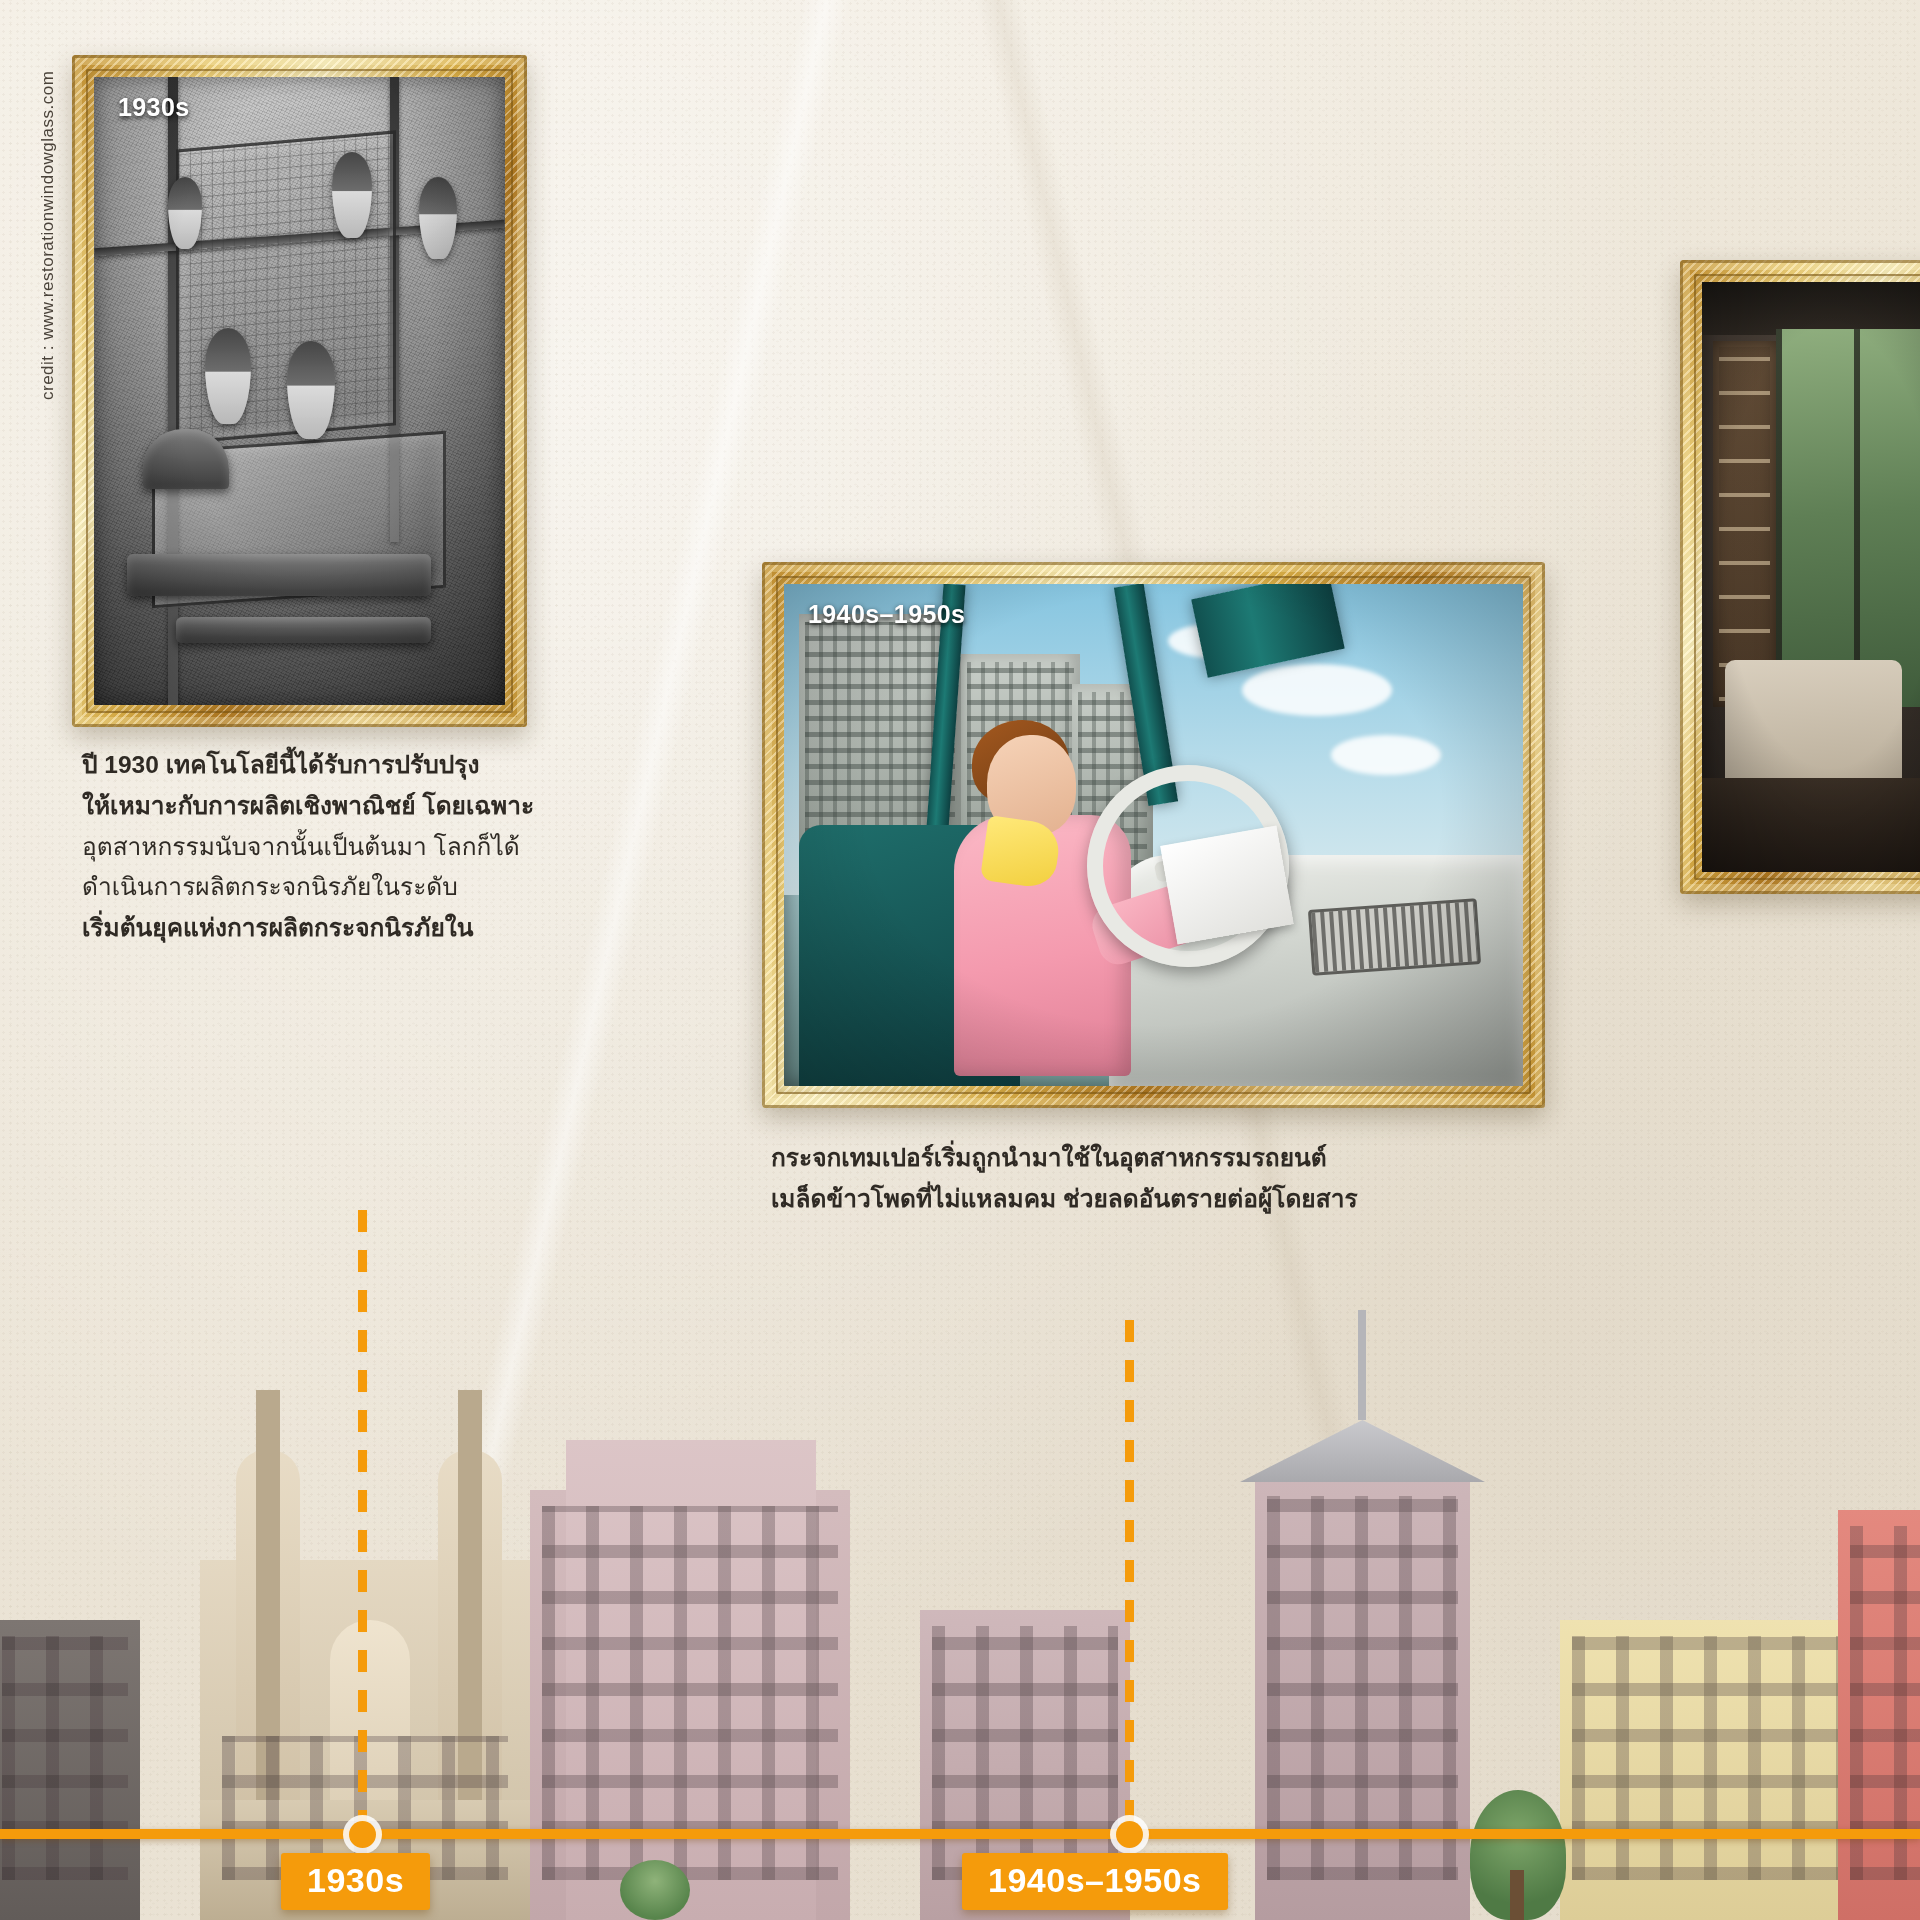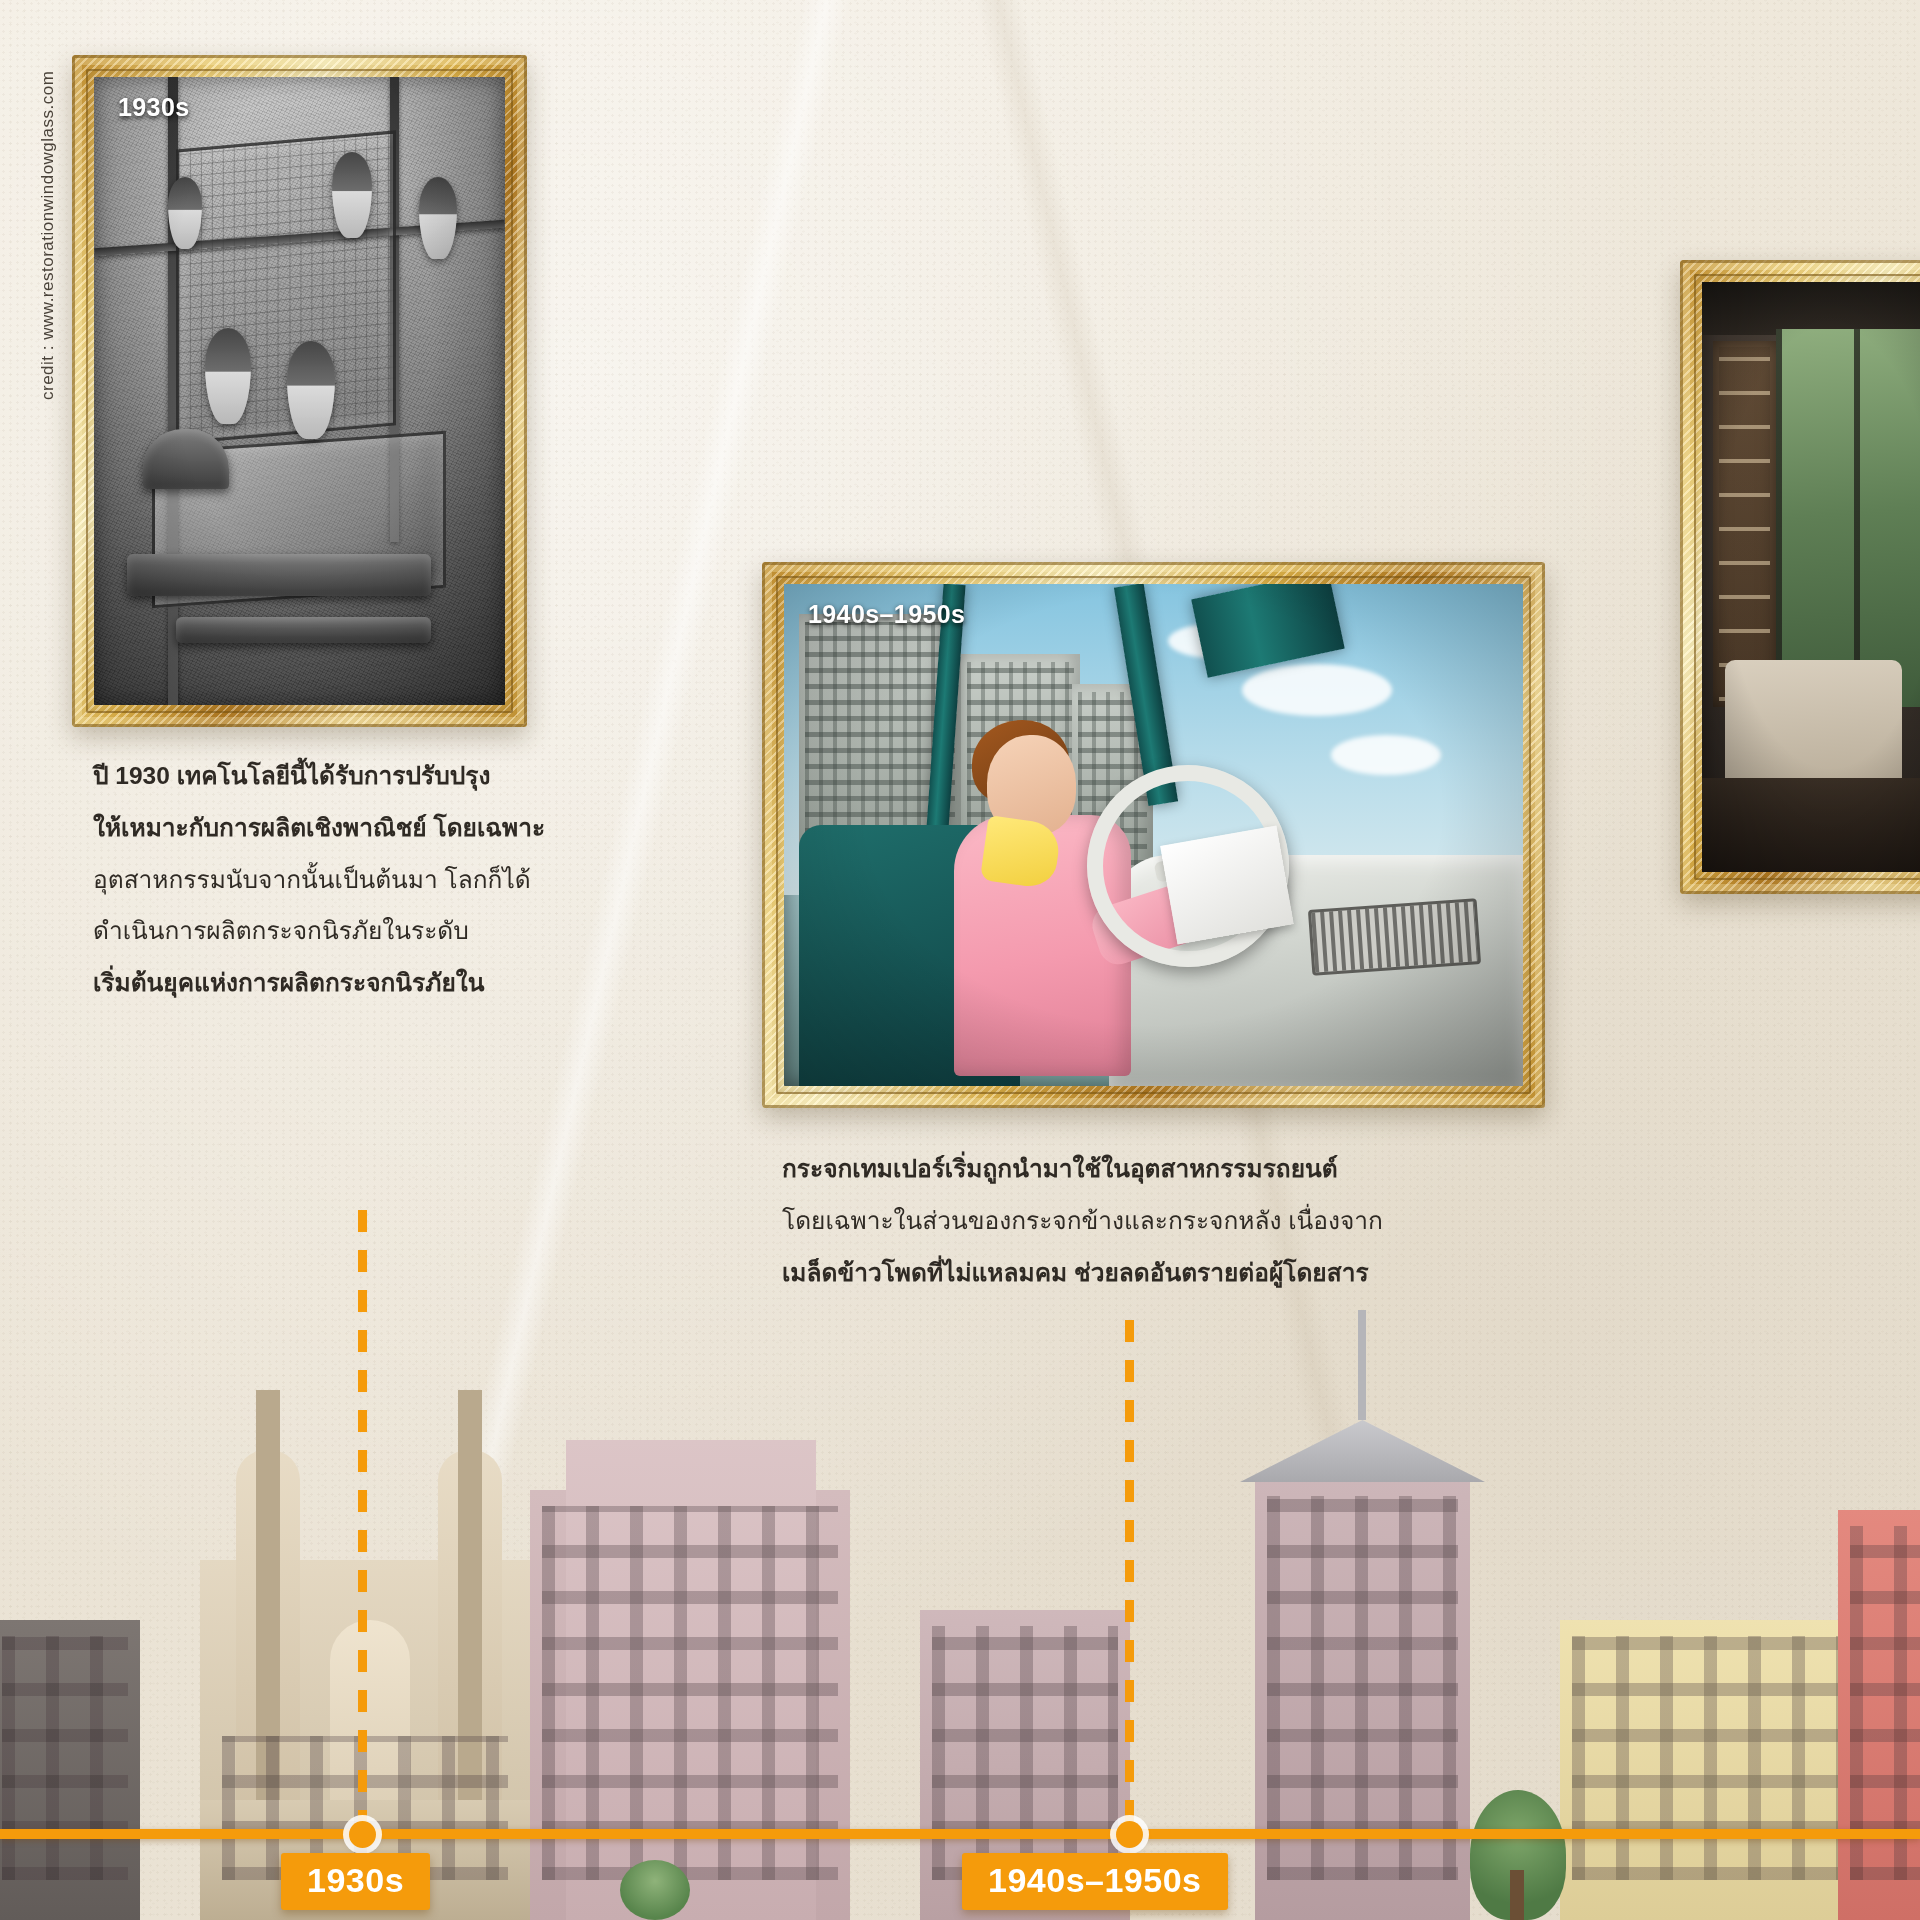--- a/index.html
+++ b/index.html
@@ -228,21 +228,21 @@
   .ph3 .vign { position:absolute; inset:0;
     background: radial-gradient(ellipse at 45% 45%, rgba(0,0,0,0) 48%, rgba(0,0,0,0.5) 100%); }
 
   
   .textblock {
     position: absolute;
     color: #2f2a24;
     line-height: 1.42;
     font-size: 24.5px;
   }
-  .textblock p { margin: 17px; }
+  .textblock p { margin: 6px; }
   .textblock b { font-weight: bold; }
   #text-1930s { left: 76px; top: 742px; width: 580px; }
   #text-1940s { left: 765px; top: 1135px; width: 800px; }
 
   
   .timeline-bar {
     position: absolute;
     left: 0;
     width: 1920px;
     top: 1829px;
@@ -368,21 +368,20 @@
   <div class="textblock" id="text-1930s">
     <p><b>ปี 1930 เทคโนโลยีนี้ได้รับการปรับปรุง</b></p>
     <p><b>ให้เหมาะกับการผลิตเชิงพาณิชย์ โดยเฉพาะ</b></p>
     <p><span>อุตสาหกรรมนับจากนั้นเป็นต้นมา โลกก็ได้</span></p>
     <p><span>ดำเนินการผลิตกระจกนิรภัยในระดับ</span></p>
     <p><b>เริ่มต้นยุคแห่งการผลิตกระจกนิรภัยใน</b></p>
   </div>
 
   <div class="textblock" id="text-1940s">
     <p><b>กระจกเทมเปอร์เริ่มถูกนำมาใช้ในอุตสาหกรรมรถยนต์</b></p>
-    <p><span>โดยเฉพาะในส่วนของกระจกข้างและกระจกหลัง เนื่องจาก</span></p>
     <p><b>เมล็ดข้าวโพดที่ไม่แหลมคม ช่วยลดอันตรายต่อผู้โดยสาร</b></p>
   </div>
 
   <div class="city">
 
     <div class="b" style="left:-10px; width:150px; height:300px; background:linear-gradient(180deg,#7d7672,#625c59);"></div>
     <div class="b win-grid" style="left:-10px; width:150px; height:300px;"></div>
 
     <div class="b" style="left:200px; width:330px; height:360px; background:linear-gradient(180deg,#e4d8c2,#cbbda2);"></div>
     <div class="b" style="left:236px; width:64px; height:470px; background:linear-gradient(180deg,#e8dcc6,#c9b99d); border-radius:30px 30px 0 0;"></div>

